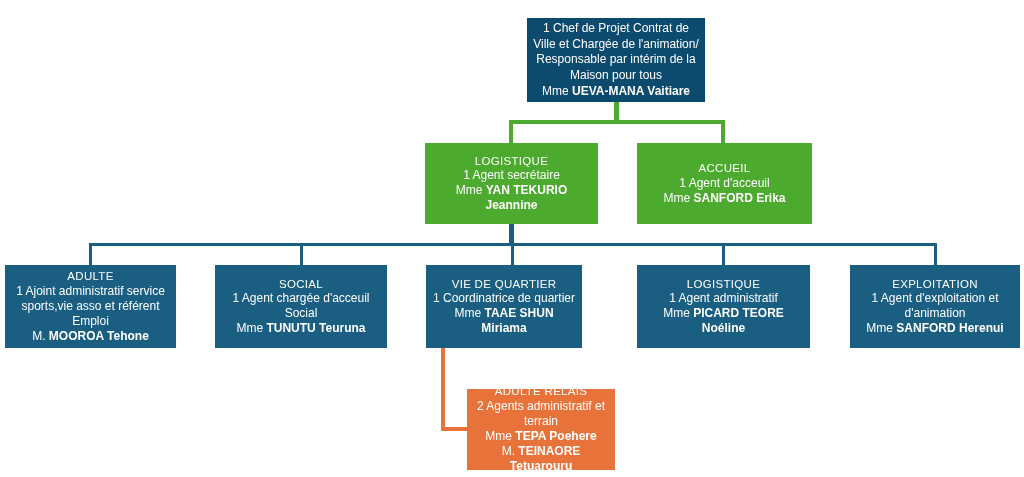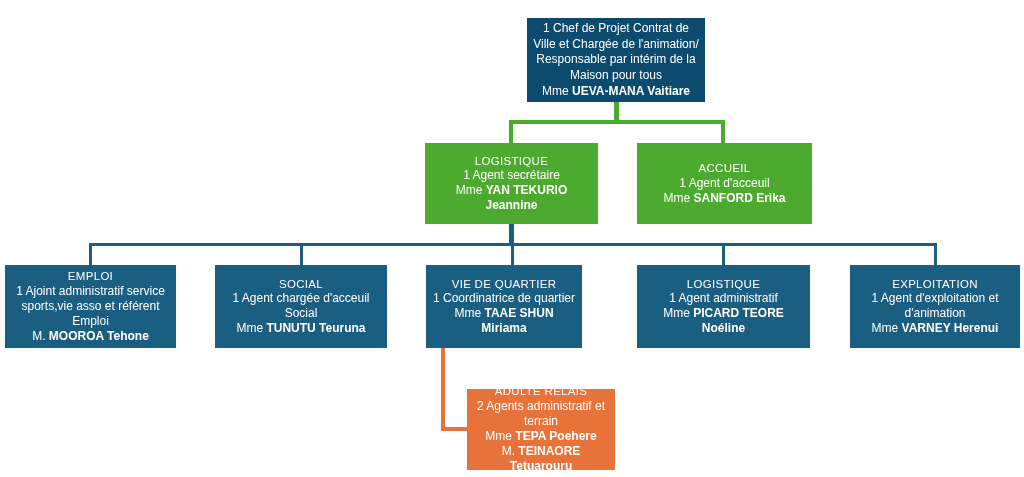--- a/index.html
+++ b/index.html
@@ -97,21 +97,21 @@
     <span class="line person-line"><span>Mme </span><b>YAN TEKURIO Jeannine</b></span>
   </div>
 
   <div class="node node-green" style="left:637px; top:143px; width:175px; height:81px;">
     <span class="line title-line">ACCUEIL</span>
     <span class="line detail-line">1 Agent d'acceuil</span>
     <span class="line person-line"><span>Mme </span><b>SANFORD Erika</b></span>
   </div>
 
   <div class="node node-dept" style="left:5px; top:265px; width:171px; height:83px;">
-    <span class="line title-line">EMPLOI</span>
+    <span class="line title-line">ADULTE</span>
     <span class="line detail-line">1 Ajoint administratif service sports,vie asso et référent Emploi</span>
     <span class="line person-line"><span>M. </span><b>MOOROA Tehone</b></span>
   </div>
 
   <div class="node node-dept" style="left:215px; top:265px; width:172px; height:83px;">
     <span class="line title-line">SOCIAL</span>
     <span class="line detail-line">1 Agent chargée d'acceuil Social</span>
     <span class="line person-line"><span>Mme </span><b>TUNUTU Teuruna</b></span>
   </div>
 
@@ -123,21 +123,21 @@
 
   <div class="node node-dept" style="left:637px; top:265px; width:173px; height:83px;">
     <span class="line title-line">LOGISTIQUE</span>
     <span class="line detail-line">1 Agent administratif</span>
     <span class="line person-line"><span>Mme </span><b>PICARD TEORE Noéline</b></span>
   </div>
 
   <div class="node node-dept" style="left:850px; top:265px; width:170px; height:83px;">
     <span class="line title-line">EXPLOITATION</span>
     <span class="line detail-line">1 Agent d'exploitation et d'animation</span>
-    <span class="line person-line"><span>Mme </span><b>VARNEY Herenui</b></span>
+    <span class="line person-line"><span>Mme </span><b>SANFORD Herenui</b></span>
   </div>
 
   <div class="node node-sub" style="left:467px; top:389px; width:148px; height:81px;">
     <span class="line title-line">ADULTE RELAIS</span>
     <span class="line detail-line">2 Agents administratif et terrain</span>
     <span class="line person-line"><span>Mme </span><b>TEPA Poehere</b></span>
     <span class="line person-line"><span>M. </span><b>TEINAORE Tetuarouru</b></span>
   </div>
 
 </div>

